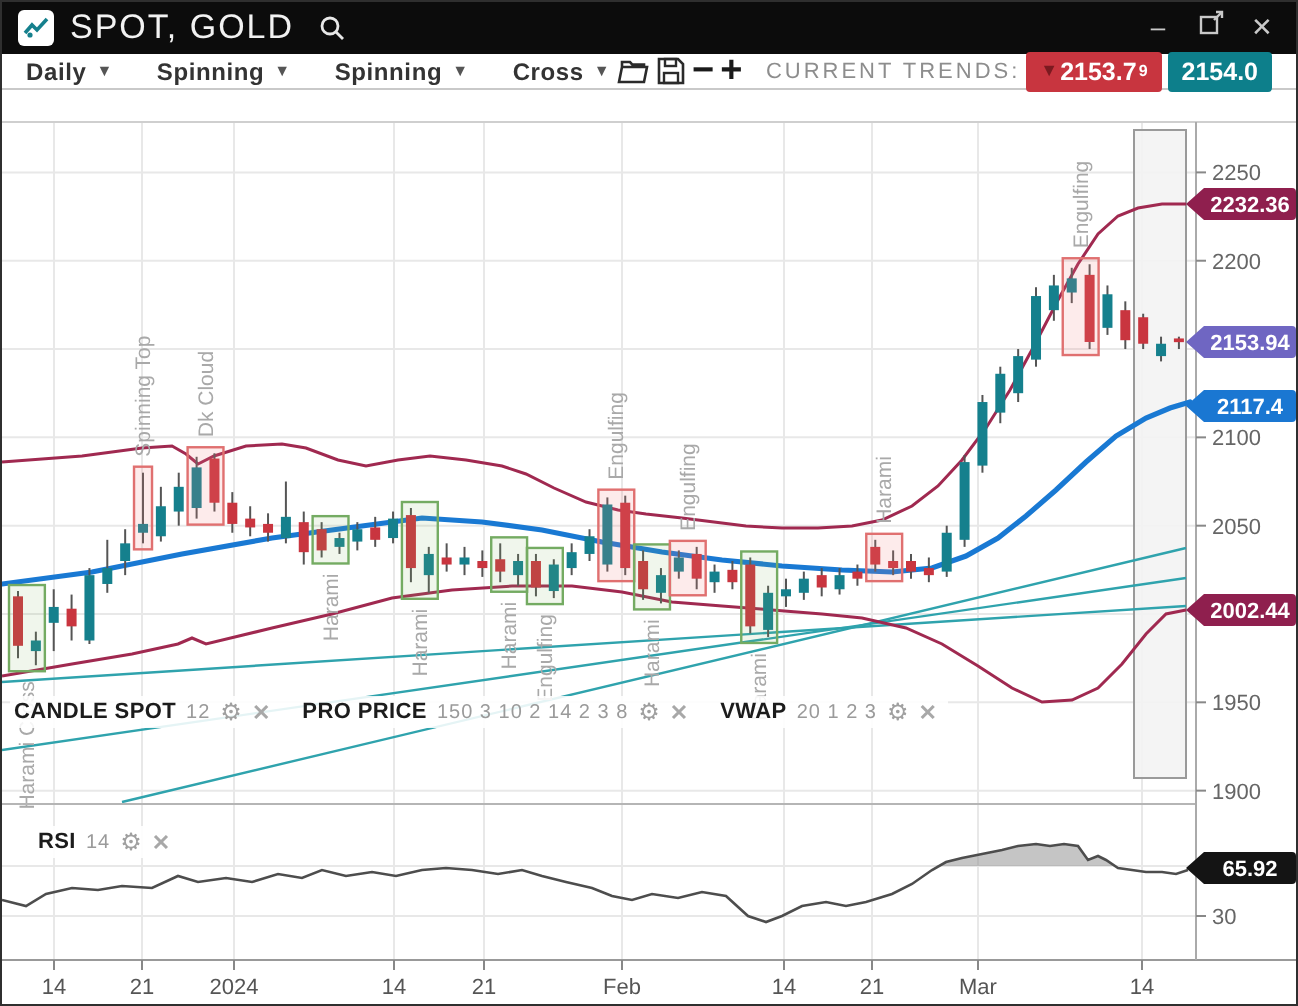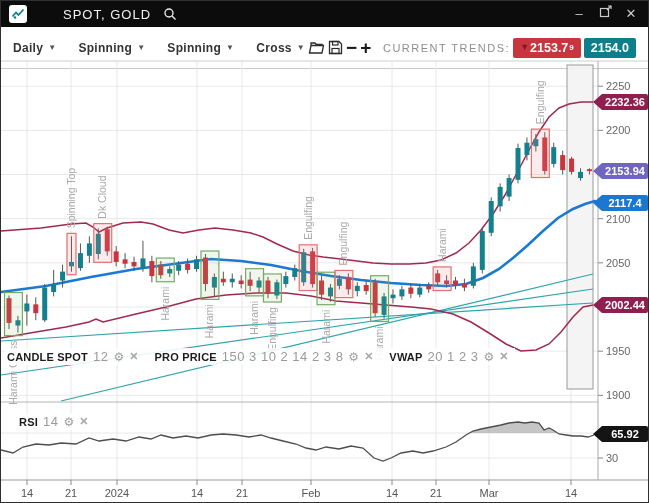--- a/index.html
+++ b/index.html
@@ -6,43 +6,43 @@
   .window{
     position:relative;width:649px;height:503px;background:#fff;
     font-family:"Liberation Sans",sans-serif;overflow:hidden;
     border:1px solid #2f2f2f;box-sizing:border-box;
   }
   
   .titlebar{position:absolute;top:0;left:0;right:0;height:26px;background:#0c0c0c;
     display:flex;align-items:center;padding:0 8px;gap:8px;box-sizing:border-box;}
   .app-logo{width:18px;height:18px;background:#fff;border-radius:3px;display:flex;
     align-items:center;justify-content:center;flex:0 0 auto;}
-  .titlebar .title{color:#f2f2f2;font-size:13px;letter-spacing:1px;margin-left:28px;}
+  .titlebar .title{color:#f2f2f2;font-size:17px;letter-spacing:1px;}
   .tb-spacer{flex:1;}
   .win-btn{color:#c9c9c9;font-size:13px;width:18px;text-align:center;cursor:default;line-height:26px;}
   .search-btn{display:flex;align-items:center;margin-left:4px;}
   
-  .toolbar{position:absolute;top:26px;left:0;right:0;height:42px;background:#fff;
+  .toolbar{position:absolute;top:26px;left:0;right:0;height:18px;background:#fff;
     border-bottom:1px solid #c9c9c9;display:flex;align-items:center;
     padding:0 12px;gap:3px;box-sizing:border-box;}
   .menu{font-size:12px;color:#333;font-weight:700;letter-spacing:.3px;display:flex;align-items:center;gap:5px;cursor:default;}
   .menu .caret{font-size:8px;color:#555;}
   .tool-ico{display:flex;align-items:center;}
   .zoomtxt{font-size:19px;font-weight:700;color:#1a1a1a;line-height:1;}
   .cp-label{font-size:11px;color:#8d8d8d;letter-spacing:1.5px;}
   .pill{height:20px;border-radius:2px;color:#fff;font-size:12.5px;font-weight:700;
     display:flex;align-items:center;padding:0 7px;gap:1px;}
   .pill sup{font-size:8px;font-weight:700;}
   .pill .arr{font-size:9px;line-height:1;}
   
   .ind-row{position:absolute;display:flex;align-items:center;gap:16px;
     background:rgba(255,255,255,.88);padding:1px 6px 1px 2px;font-size:11px;color:#8e8e8e;z-index:5;}
   .ind-group{display:flex;align-items:center;gap:5px;white-space:nowrap;}
   .ind-name{color:#1c1c1c;font-weight:700;font-size:11px;letter-spacing:.2px;}
-  .ind-params{color:#9a9a9a;font-size:13px;letter-spacing:.5px;}
+  .ind-params{color:#9a9a9a;font-size:10px;letter-spacing:.5px;}
   .ind-gear{color:#a0a0a0;font-size:12px;cursor:default;}
   .ind-close{color:#a8a8a8;font-size:11px;font-weight:700;cursor:default;}
   svg text{font-family:"Liberation Sans",sans-serif;}
 </style>
 </head>
 <body>
 
 <div class="window">
 
   <div class="titlebar">

